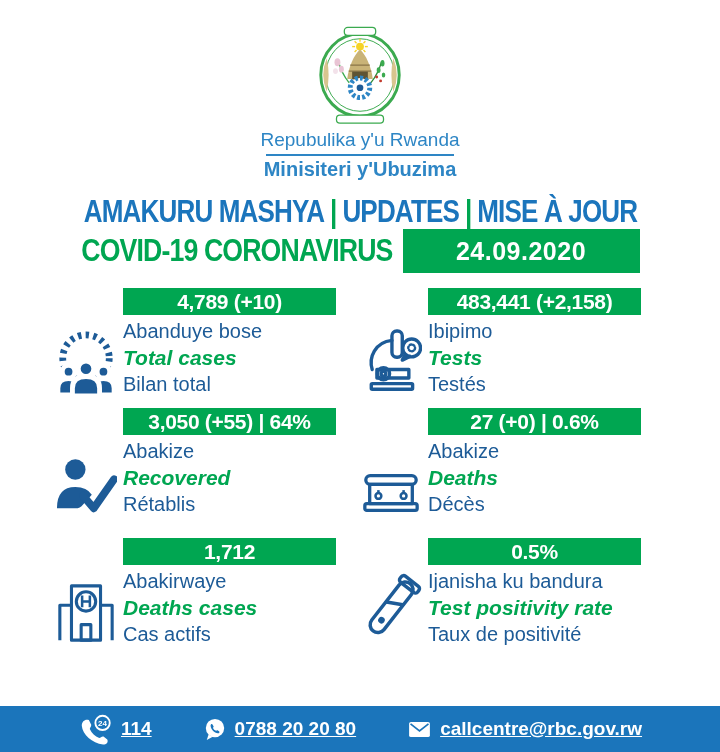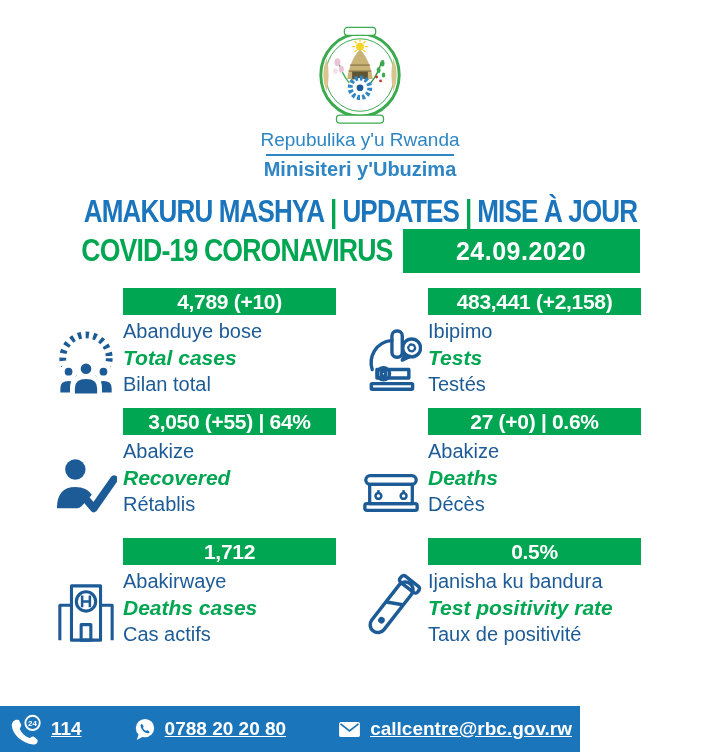--- a/index.html
+++ b/index.html
@@ -41,21 +41,21 @@
   .stat{display:flex;align-items:flex-end;gap:6px;}
   .stat-icon{flex:0 0 62px;display:flex;justify-content:center;align-items:center;}
   .stat-content{flex:1;}
   .stat-bar{height:27px;background:var(--green);display:flex;align-items:center;justify-content:center;
     margin-bottom:3px;}
   .stat-bar span{color:#fff;font-weight:bold;font-size:21px;letter-spacing:-0.3px;white-space:nowrap;}
   .l1,.l3{font-size:20px;color:var(--tblue);line-height:26px;white-space:nowrap;}
   .l2{font-size:21px;font-weight:bold;color:var(--green);line-height:27px;white-space:nowrap;font-style:italic;}
 
   
-  .footer{position:absolute;left:0;bottom:0;width:580px;height:46px;background:var(--fblue);
+  .footer{position:absolute;left:0;bottom:0;width:720px;height:46px;background:var(--fblue);
     display:flex;align-items:center;justify-content:center;gap:52px;}
   .f-item{display:flex;align-items:center;gap:9px;}
   .f-item span{color:#fff;font-weight:bold;font-size:19px;white-space:nowrap;text-decoration:underline;}
 </style>
 </head>
 <body>
 
 <div class="page">
 
   <div class="masthead">

